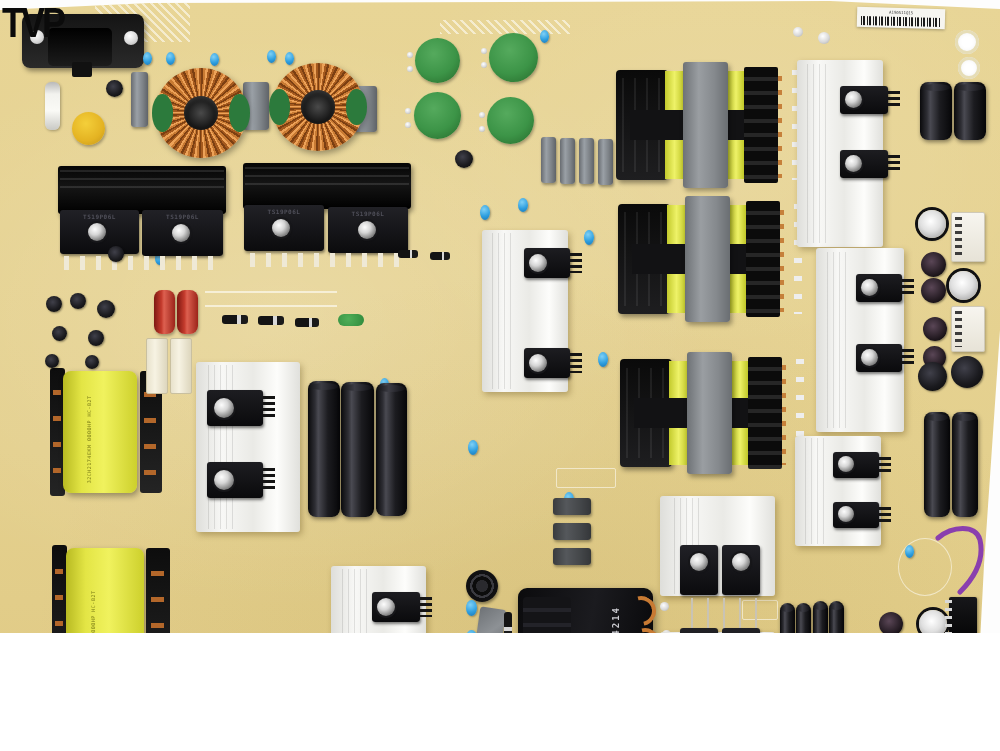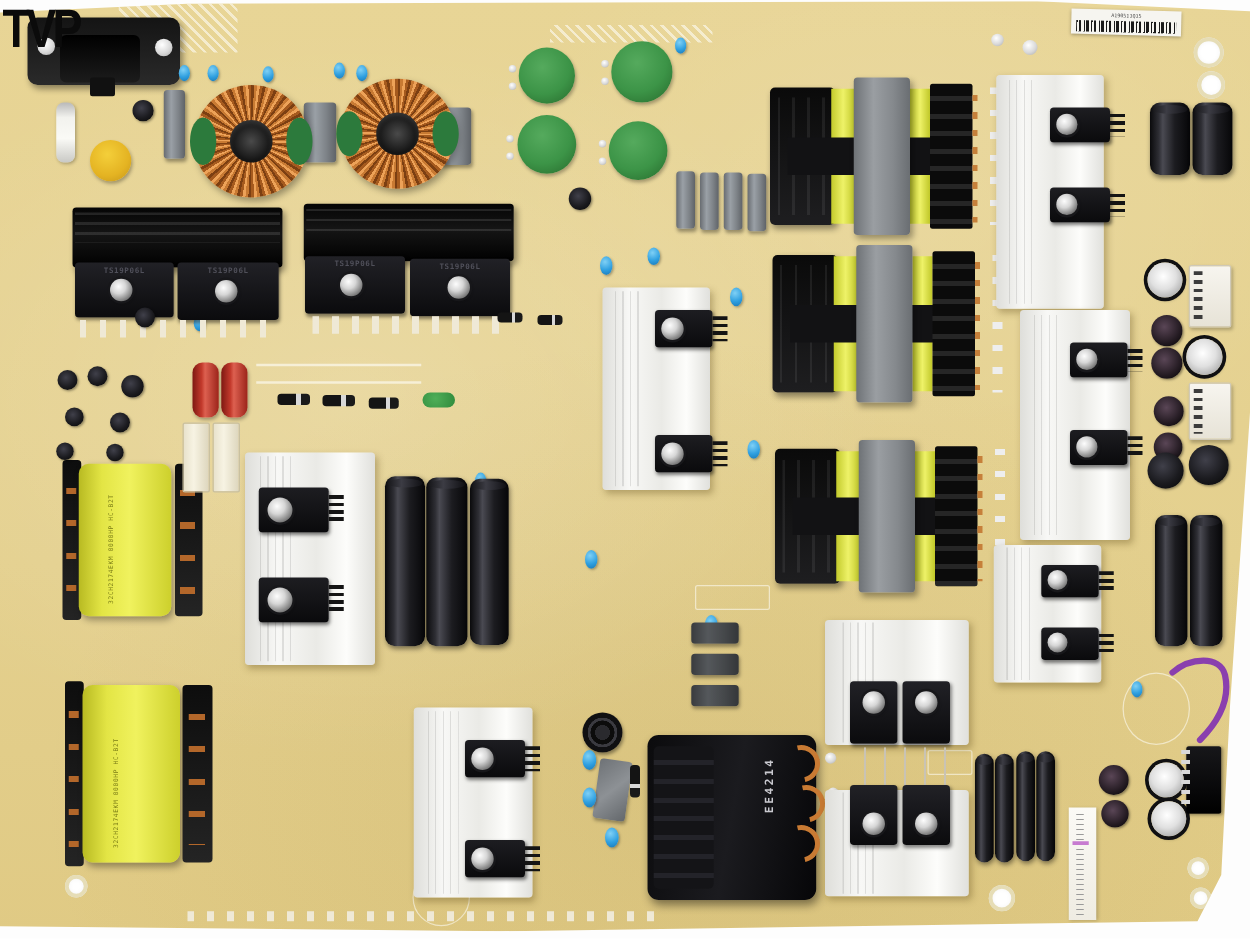--- a/index.html
+++ b/index.html
@@ -1,16 +1,16 @@
 <!DOCTYPE html>
 <html><head>
 <meta charset="utf-8">
 <style>
   html,body{margin:0;padding:0;background:#fff;}
-  .stage{position:relative;width:1000px;height:751px;background:#fdfdfd;overflow:hidden;
+  .stage{position:relative;width:1000px;height:633px;background:#fdfdfd;overflow:hidden;
          font-family:"Liberation Sans",sans-serif;}
   .abs{position:absolute;}
 
   
   .board{position:absolute;left:0;top:0;width:1000px;height:751px;
     background:
       radial-gradient(620px 420px at 28% 42%, rgba(255,255,255,.16), rgba(0,0,0,0) 70%),
       radial-gradient(520px 360px at 72% 22%, rgba(255,255,255,.10), rgba(0,0,0,0) 70%),
       radial-gradient(700px 500px at 55% 85%, rgba(120,90,20,.08), rgba(0,0,0,0) 75%),
       linear-gradient(180deg,#e8d596,#e4d08e 60%,#e0ca84);

